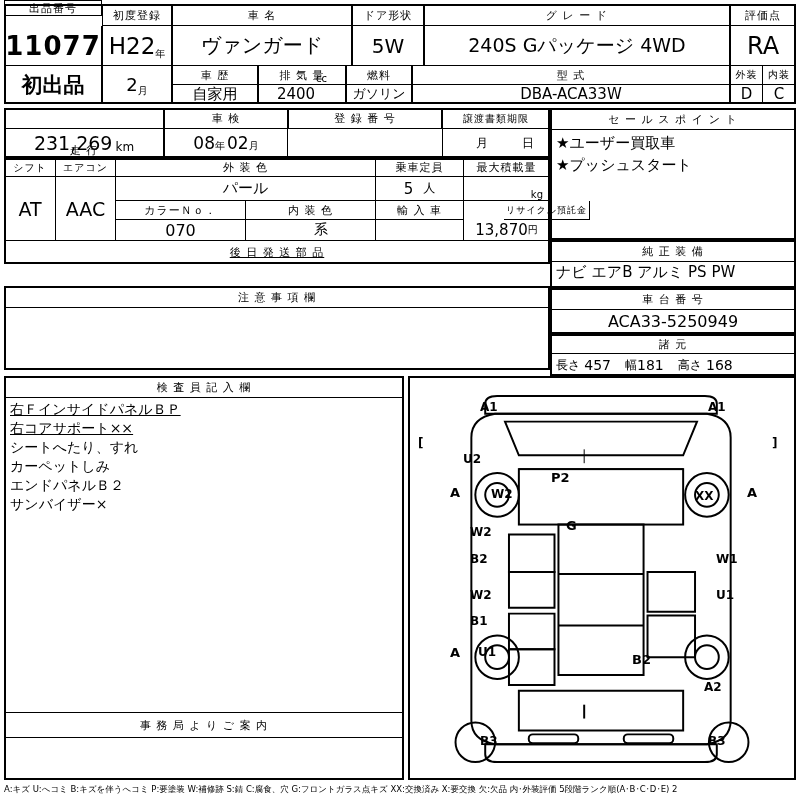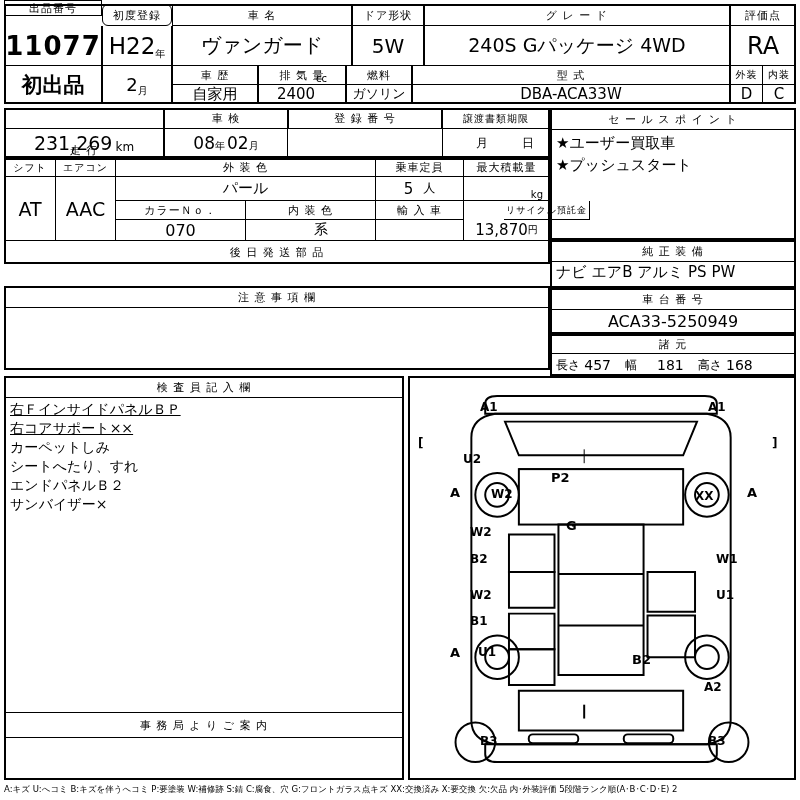--- a/index.html
+++ b/index.html
@@ -34,21 +34,21 @@
   <div class="bx" style="left:4px;top:0;width:98px;height:16px;">
     <div class="lbl ctr" style="height:100%;">出品番号</div>
   </div>
   <div class="bx" style="left:4px;top:26px;width:98px;height:40px;border-top:none;">
     <div class="ctr big" style="height:100%;letter-spacing:1px;">11077</div>
   </div>
   <div class="bx" style="left:4px;top:66px;width:98px;height:38px;border-top:none;">
     <div class="ctr" style="height:100%;font-size:21px;font-weight:bold;">初出品</div>
   </div>
 
-  <div class="bx" style="left:102px;top:4px;width:70px;height:22px;border-radius:6px;">
+  <div class="bx" style="left:102px;top:4px;width:70px;height:22px;">
     <div class="lbl ctr" style="height:100%;">初度登録</div>
   </div>
   <div class="bx" style="left:102px;top:26px;width:70px;height:40px;border-top:none;">
     <div class="ctr" style="height:100%;">
       <span style="font-size:23px;">H22</span>
       <span class="xs" style="align-self:flex-end;padding-bottom:4px;">年</span>
     </div>
   </div>
   <div class="bx" style="left:102px;top:66px;width:70px;height:38px;border-top:none;">
     <div class="ctr" style="height:100%;">
@@ -231,21 +231,21 @@
     <div class="lbl ctr" style="height:100%;font-size:9px;">リサイクル預託金</div>
   </div>
   <div class="bx" style="left:376px;top:220px;width:88px;height:21px;border-top:none;border-left:none;"></div>
   <div class="bx" style="left:464px;top:220px;width:86px;height:21px;border-top:none;border-left:none;">
     <div class="ctr" style="height:100%;">
       <span style="font-size:15px;">13,870</span>
       <span class="xs" style="align-self:flex-end;padding-bottom:3px;">円</span>
     </div>
   </div>
 
-  <div class="bx" style="left:4px;top:241px;width:546px;height:23px;border-top:none;">
+  <div class="bx" style="left:4px;top:241px;width:546px;height:23px;border-top:none;text-decoration:underline;">
     <div class="lbl ctr" style="height:100%;">後 日 発 送 部 品</div>
   </div>
 
   <div class="bx" style="left:550px;top:240px;width:246px;height:48px;border-width:2px;"></div>
   <div class="bx" style="left:550px;top:240px;width:246px;height:22px;">
     <div class="lbl ctr" style="height:100%;">純 正 装 備</div>
   </div>
   <div class="nb" style="left:556px;top:263px;width:236px;height:24px;">
     <div style="font-size:15px;">ナビ エアB アルミ PS PW</div>
   </div>
@@ -262,34 +262,34 @@
   <div class="nb ctr" style="left:550px;top:310px;width:246px;height:22px;">ACA33-5250949</div>
 
   <div class="bx" style="left:550px;top:334px;width:246px;height:42px;border-width:2px;"></div>
   <div class="bx" style="left:550px;top:334px;width:246px;height:20px;">
     <div class="lbl ctr" style="height:100%;">諸 元</div>
   </div>
   <div class="nb" style="left:550px;top:354px;width:246px;height:22px;display:flex;align-items:center;">
     <span class="sm" style="padding-left:6px;">長さ</span>
     <span style="font-size:14px;padding-left:4px;">457</span>
     <span class="sm" style="padding-left:14px;">幅</span>
-    <span style="font-size:14px;padding-left:20px;">181</span>
+    <span style="font-size:14px;padding-left:0;">181</span>
     <span class="sm" style="padding-left:14px;">高さ</span>
     <span style="font-size:14px;padding-left:4px;">168</span>
   </div>
 
   <div class="bx" style="left:4px;top:376px;width:400px;height:404px;border-width:2px;"></div>
   <div class="bx" style="left:4px;top:376px;width:400px;height:22px;">
     <div class="lbl ctr" style="height:100%;">検 査 員 記 入 欄</div>
   </div>
   <div class="nb" style="left:10px;top:400px;width:388px;height:300px;">
     <div class="note u">右ＦインサイドパネルＢＰ</div>
     <div class="note u">右コアサポート××</div>
+    <div class="note">シートへたり、すれ</div>
     <div class="note">カーペットしみ</div>
-    <div class="note">シートへたり、すれ</div>
     <div class="note">エンドパネルＢ２</div>
     <div class="note">サンバイザー×</div>
   </div>
   <div class="bx" style="left:4px;top:712px;width:400px;height:26px;">
     <div class="lbl ctr" style="height:100%;">事 務 局 よ り ご 案 内</div>
   </div>
 
   <div class="bx" style="left:408px;top:376px;width:388px;height:404px;border-width:2px;">
     <svg viewBox="0 0 388 404" width="384" height="400">
       <g fill="none" stroke="#000" stroke-width="2">

